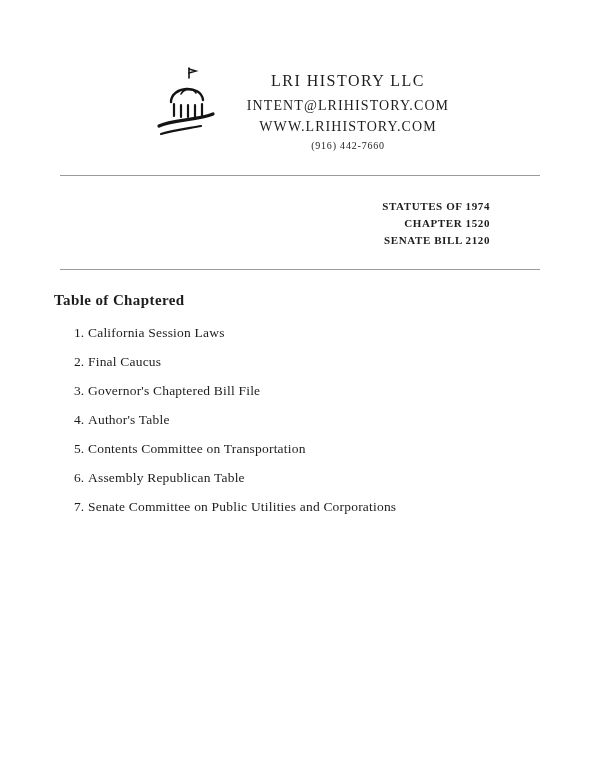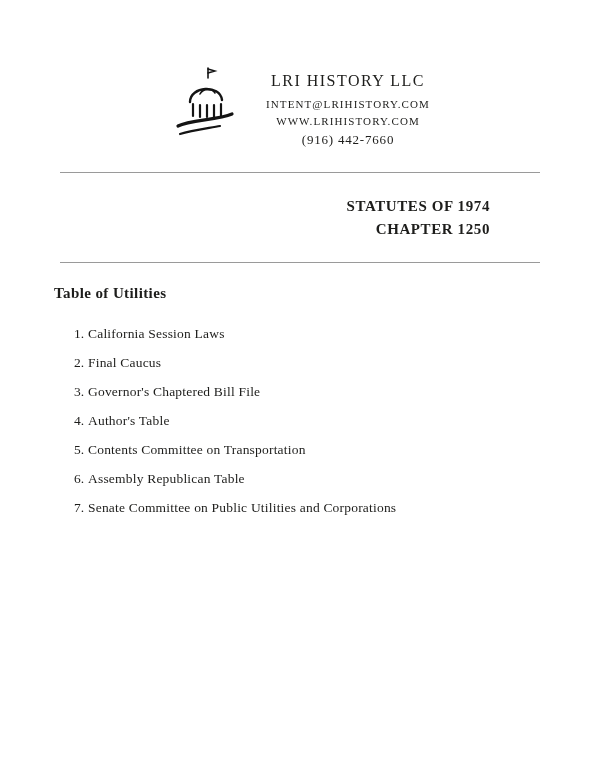--- a/index.html
+++ b/index.html
@@ -35,62 +35,62 @@
     text-align: center;
     padding-top: 10px;
   }
   .company-name {
     font-size: 16px;
     letter-spacing: 1.5px;
     color: #1d1d1b;
     margin-bottom: 8px;
   }
   .company-line {
-    font-size: 11px;
+    font-size: 14px;
     letter-spacing: 1.1px;
     color: #1d1d1b;
     margin-bottom: 5px;
   }
   .company-phone {
-    font-size: 13px;
+    font-size: 10px;
     letter-spacing: 0.8px;
     color: #1d1d1b;
   }
 
   .rule {
     border: none;
     border-top: 1px solid #9a9a9a;
     margin: 0 60px;
   }
   .rule-1 { margin-top: 24px; }
   .rule-2 { margin-top: 20px; }
 
   
   .statutes {
     text-align: right;
     padding: 22px 110px 0 0;
   }
   .statutes-line {
     font-weight: bold;
-    font-size: 15px;
+    font-size: 11px;
     letter-spacing: 0.6px;
     line-height: 1.55;
     color: #1d1d1b;
   }
 
   
   .toc-title {
     font-weight: bold;
     font-size: 15px;
     letter-spacing: 0.4px;
     margin: 22px 0 6px 54px;
     color: #1d1d1b;
   }
   ol.toc-list {
-    margin: 24px 0 0 0;
+    margin: 16px 0 0 0;
     padding-left: 88px;
     list-style: decimal;
   }
   ol.toc-list li {
     font-size: 13.5px;
     letter-spacing: 0.2px;
     margin-bottom: 13px;
     color: #1d1d1b;
   }
 
@@ -130,26 +130,27 @@
       <div class="company-line">INTENT@LRIHISTORY.COM</div>
       <div class="company-line">WWW.LRIHISTORY.COM</div>
       <div class="company-phone">(916) 442-7660</div>
     </div>
   </div>
 
   <hr class="rule rule-1">
 
   <div class="statutes">
     <div class="statutes-line">STATUTES OF 1974</div>
-    <div class="statutes-line">CHAPTER  1250</div>
+    <div class="statutes-line">CHAPTER  1520</div>
+    <div class="statutes-line">SENATE BILL 2120</div>
   </div>
 
   <hr class="rule rule-2">
 
-  <div class="toc-title">Table of Utilities</div>
+  <div class="toc-title">Table of Chaptered</div>
 
   <ol class="toc-list">
     <li>California Session Laws</li>
     <li>Final Caucus</li>
     <li>Governor's Chaptered Bill File</li>
     <li>Author's Table</li>
     <li>Contents Committee on Transportation</li>
     <li>Assembly Republican Table</li>
     <li>Senate Committee on Public Utilities and Corporations</li>
   </ol>

